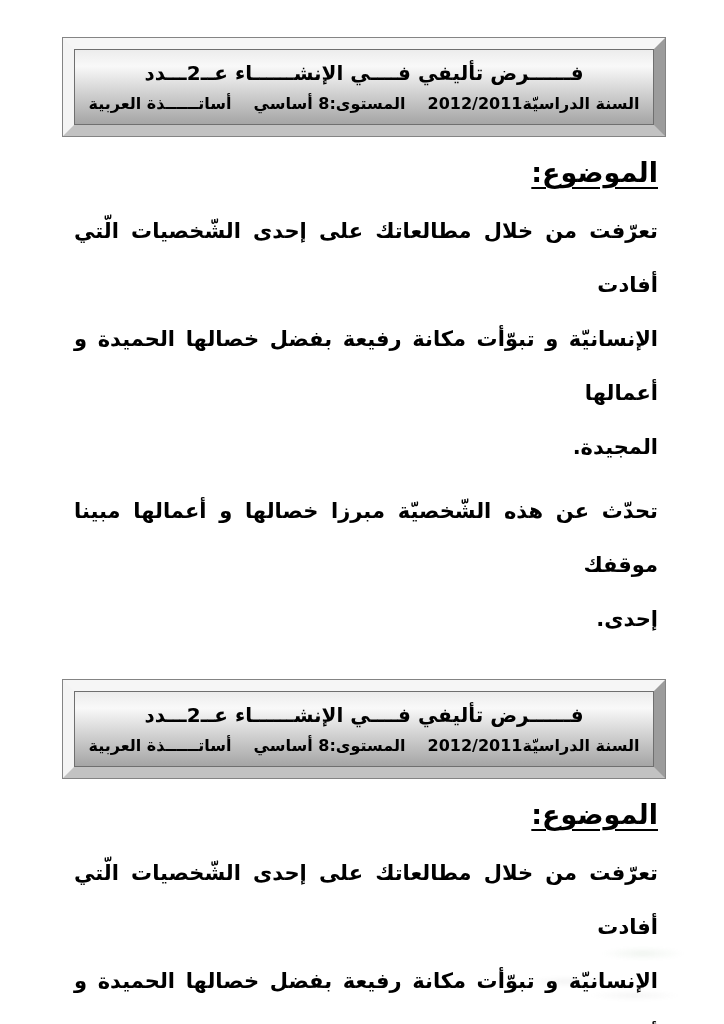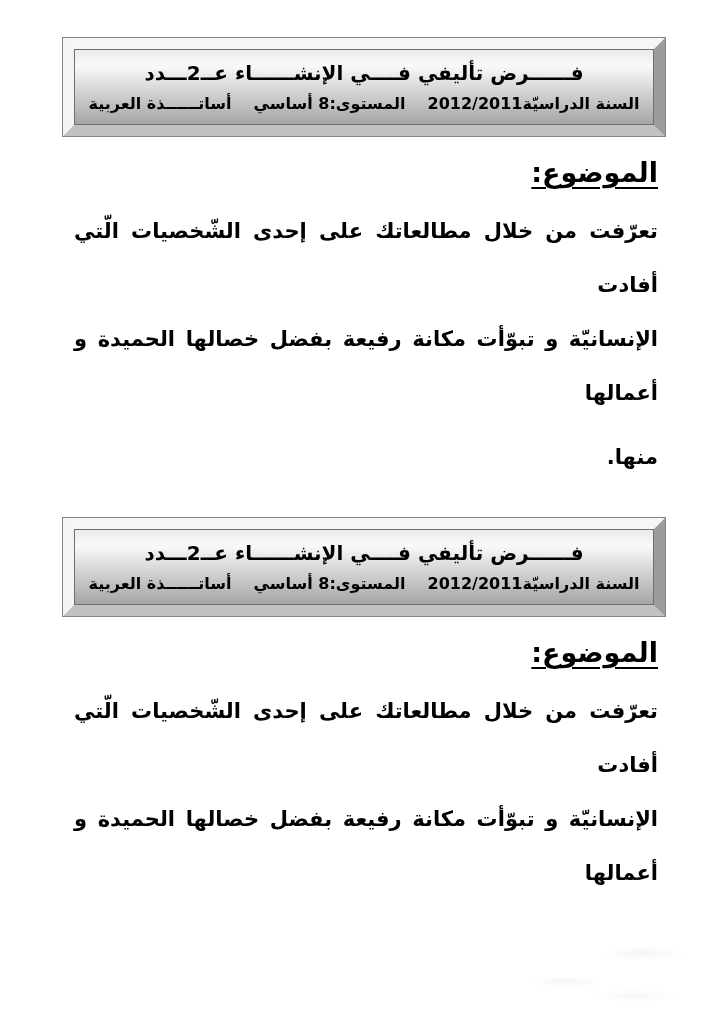--- a/index.html
+++ b/index.html
@@ -125,23 +125,25 @@
             <span>أساتــــــذة العربية</span>
           </div>
         </div>
       </div>
     </div>
     <div class="content">
       <h2 class="subject">الموضوع:</h2>
       <div class="para">
           <div class="tline">تعرّفت من خلال مطالعاتك على إحدى الشّخصيات الّتي أفادت</div>
           <div class="tline">الإنسانيّة و تبوّأت مكانة رفيعة بفضل خصالها الحميدة و أعمالها</div>
+          <div class="tline tlast">المجيدة.</div>
         </div>
       <div class="para">
-          <div class="tline tlast">منها.</div>
+          <div class="tline">تحدّث عن هذه الشّخصيّة مبرزا خصالها و أعمالها مبينا موقفك</div>
+          <div class="tline tlast">إحدى.</div>
         </div>
     </div>
   </section>
 
   <section class="sec sec-2">
     <div class="banner">
       <div class="banner-frame">
         <div class="banner-panel">
           <div class="banner-title">فــــــرض تأليفي فــــي الإنشــــــاء عــ2ـــدد</div>
           <div class="banner-info">

